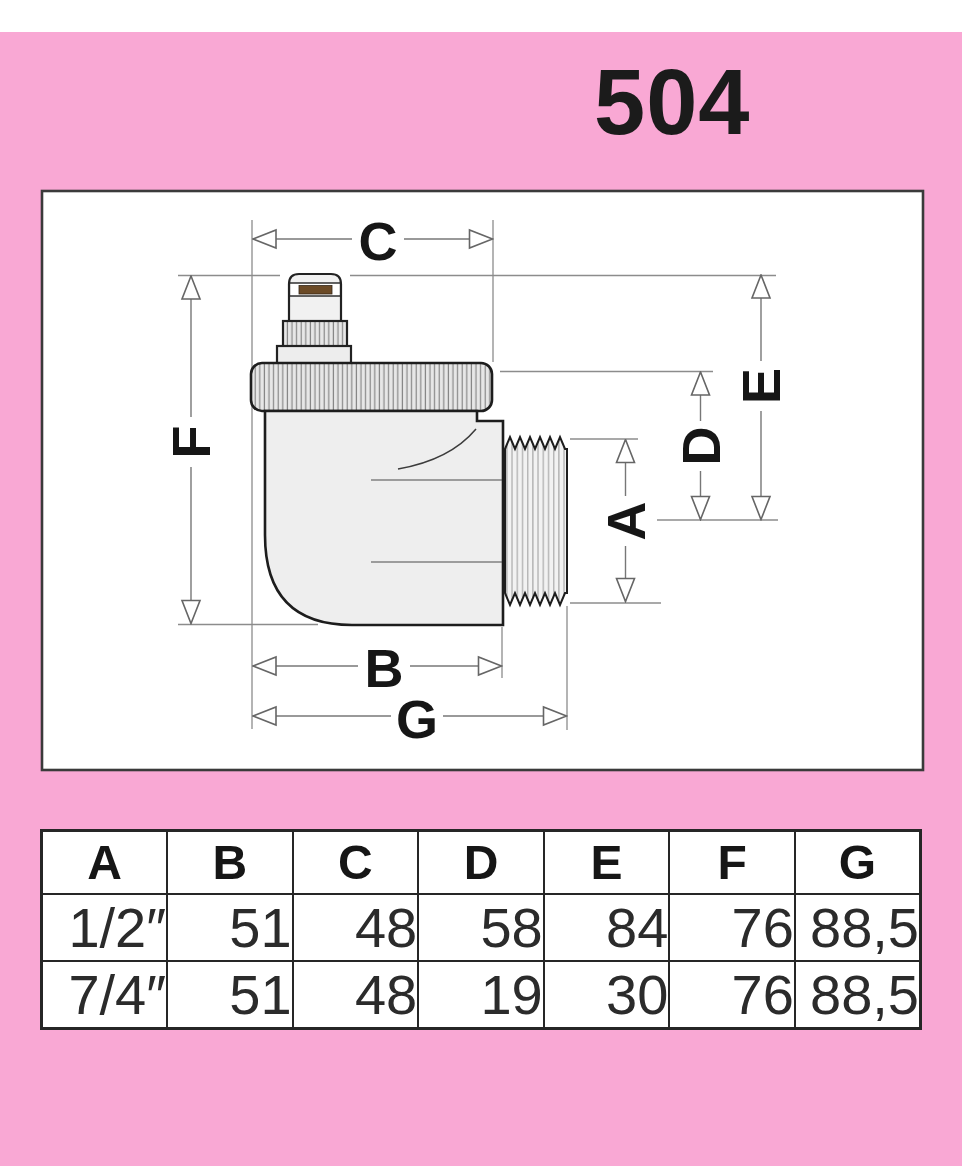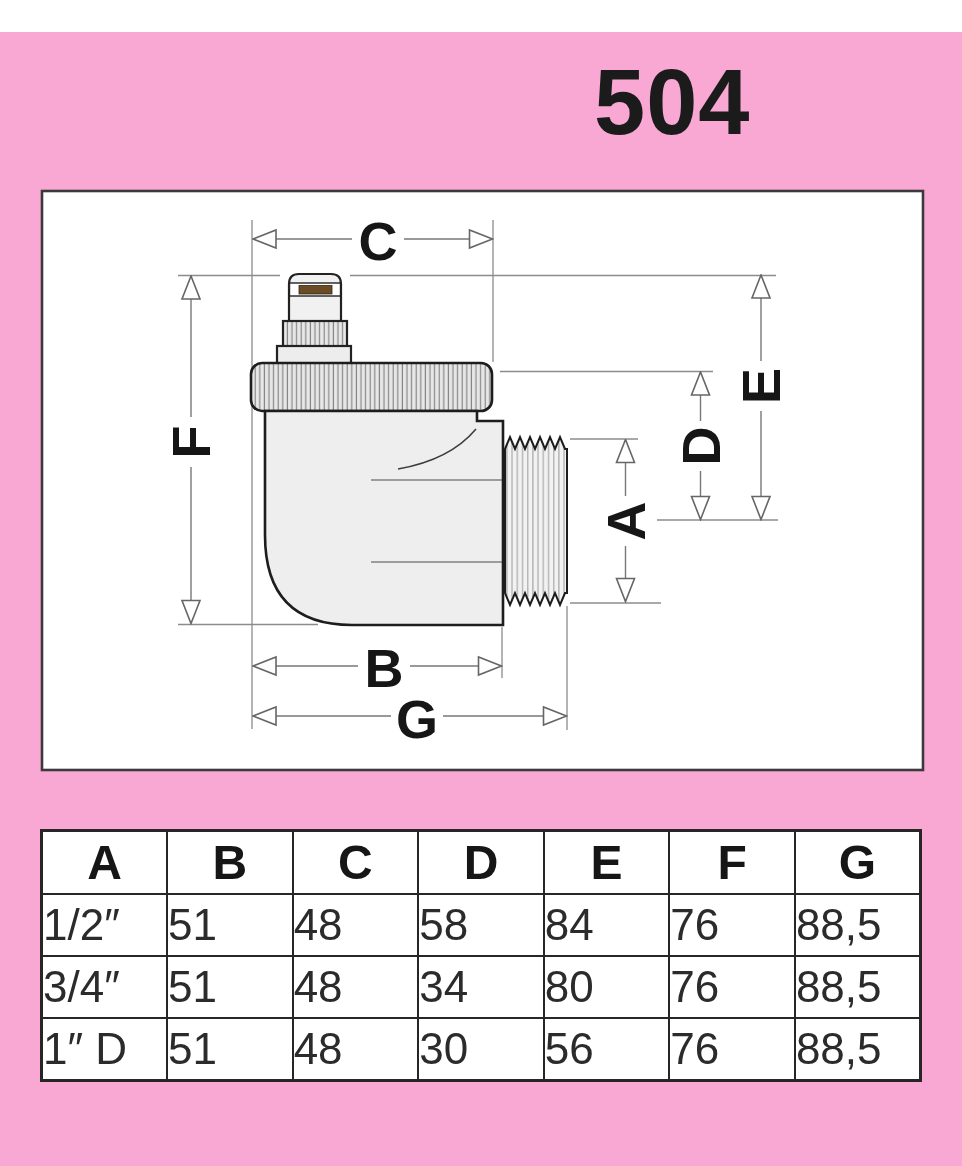--- a/index.html
+++ b/index.html
@@ -5,22 +5,22 @@
   html,body{margin:0;padding:0;background:#ffffff;}
   .page{position:relative;width:962px;height:1166px;background:#f9a8d4;overflow:hidden;
         font-family:"Liberation Sans",sans-serif;margin-top:32px;}
   .title{position:absolute;left:594px;top:18px;margin:0;font-size:92px;font-weight:bold;
          letter-spacing:1px;color:#1b1b1b;font-family:"Liberation Sans",sans-serif;}
   .frame-svg{position:absolute;left:0;top:0;}
   table.dims{position:absolute;left:40px;top:797px;width:882px;border-collapse:collapse;
              table-layout:fixed;background:#fff;border:3px solid #262626;}
   table.dims th{border:2px solid #262626;height:61px;font-size:48px;font-weight:bold;
                 color:#161616;text-align:center;padding:0;}
-  table.dims td{border:2px solid #262626;height:60px;font-size:44px;font-weight:300;
-                color:#2b2b2b;text-align:left;padding:0;font-stretch:condensed;}
+  table.dims td{border:2px solid #262626;height:60px;font-size:56px;font-weight:300;
+                color:#2b2b2b;text-align:right;padding:0;font-stretch:condensed;}
   svg text.dimlbl{font-family:"Liberation Sans",sans-serif;font-weight:bold;font-size:54px;fill:#161616;}
 </style>
 </head>
 <body>
 
 <div class="page">
 
   <h1 class="title">504</h1>
 
   <svg class="frame-svg" width="962" height="770" viewBox="0 0 962 770" xmlns="http://www.w3.org/2000/svg">
@@ -124,33 +124,24 @@
       <tr>
         <td>1/2″</td>
         <td>51</td>
         <td>48</td>
         <td>58</td>
         <td>84</td>
         <td>76</td>
         <td>88,5</td>
       </tr>
       <tr>
-        <td>3/4″</td>
+        <td>7/4″</td>
         <td>51</td>
         <td>48</td>
-        <td>34</td>
-        <td>80</td>
-        <td>76</td>
-        <td>88,5</td>
-      </tr>
-      <tr>
-        <td>1″ D</td>
-        <td>51</td>
-        <td>48</td>
+        <td>19</td>
         <td>30</td>
-        <td>56</td>
         <td>76</td>
         <td>88,5</td>
       </tr>
     </tbody>
   </table>
 
 </div>
 
 </body></html>

